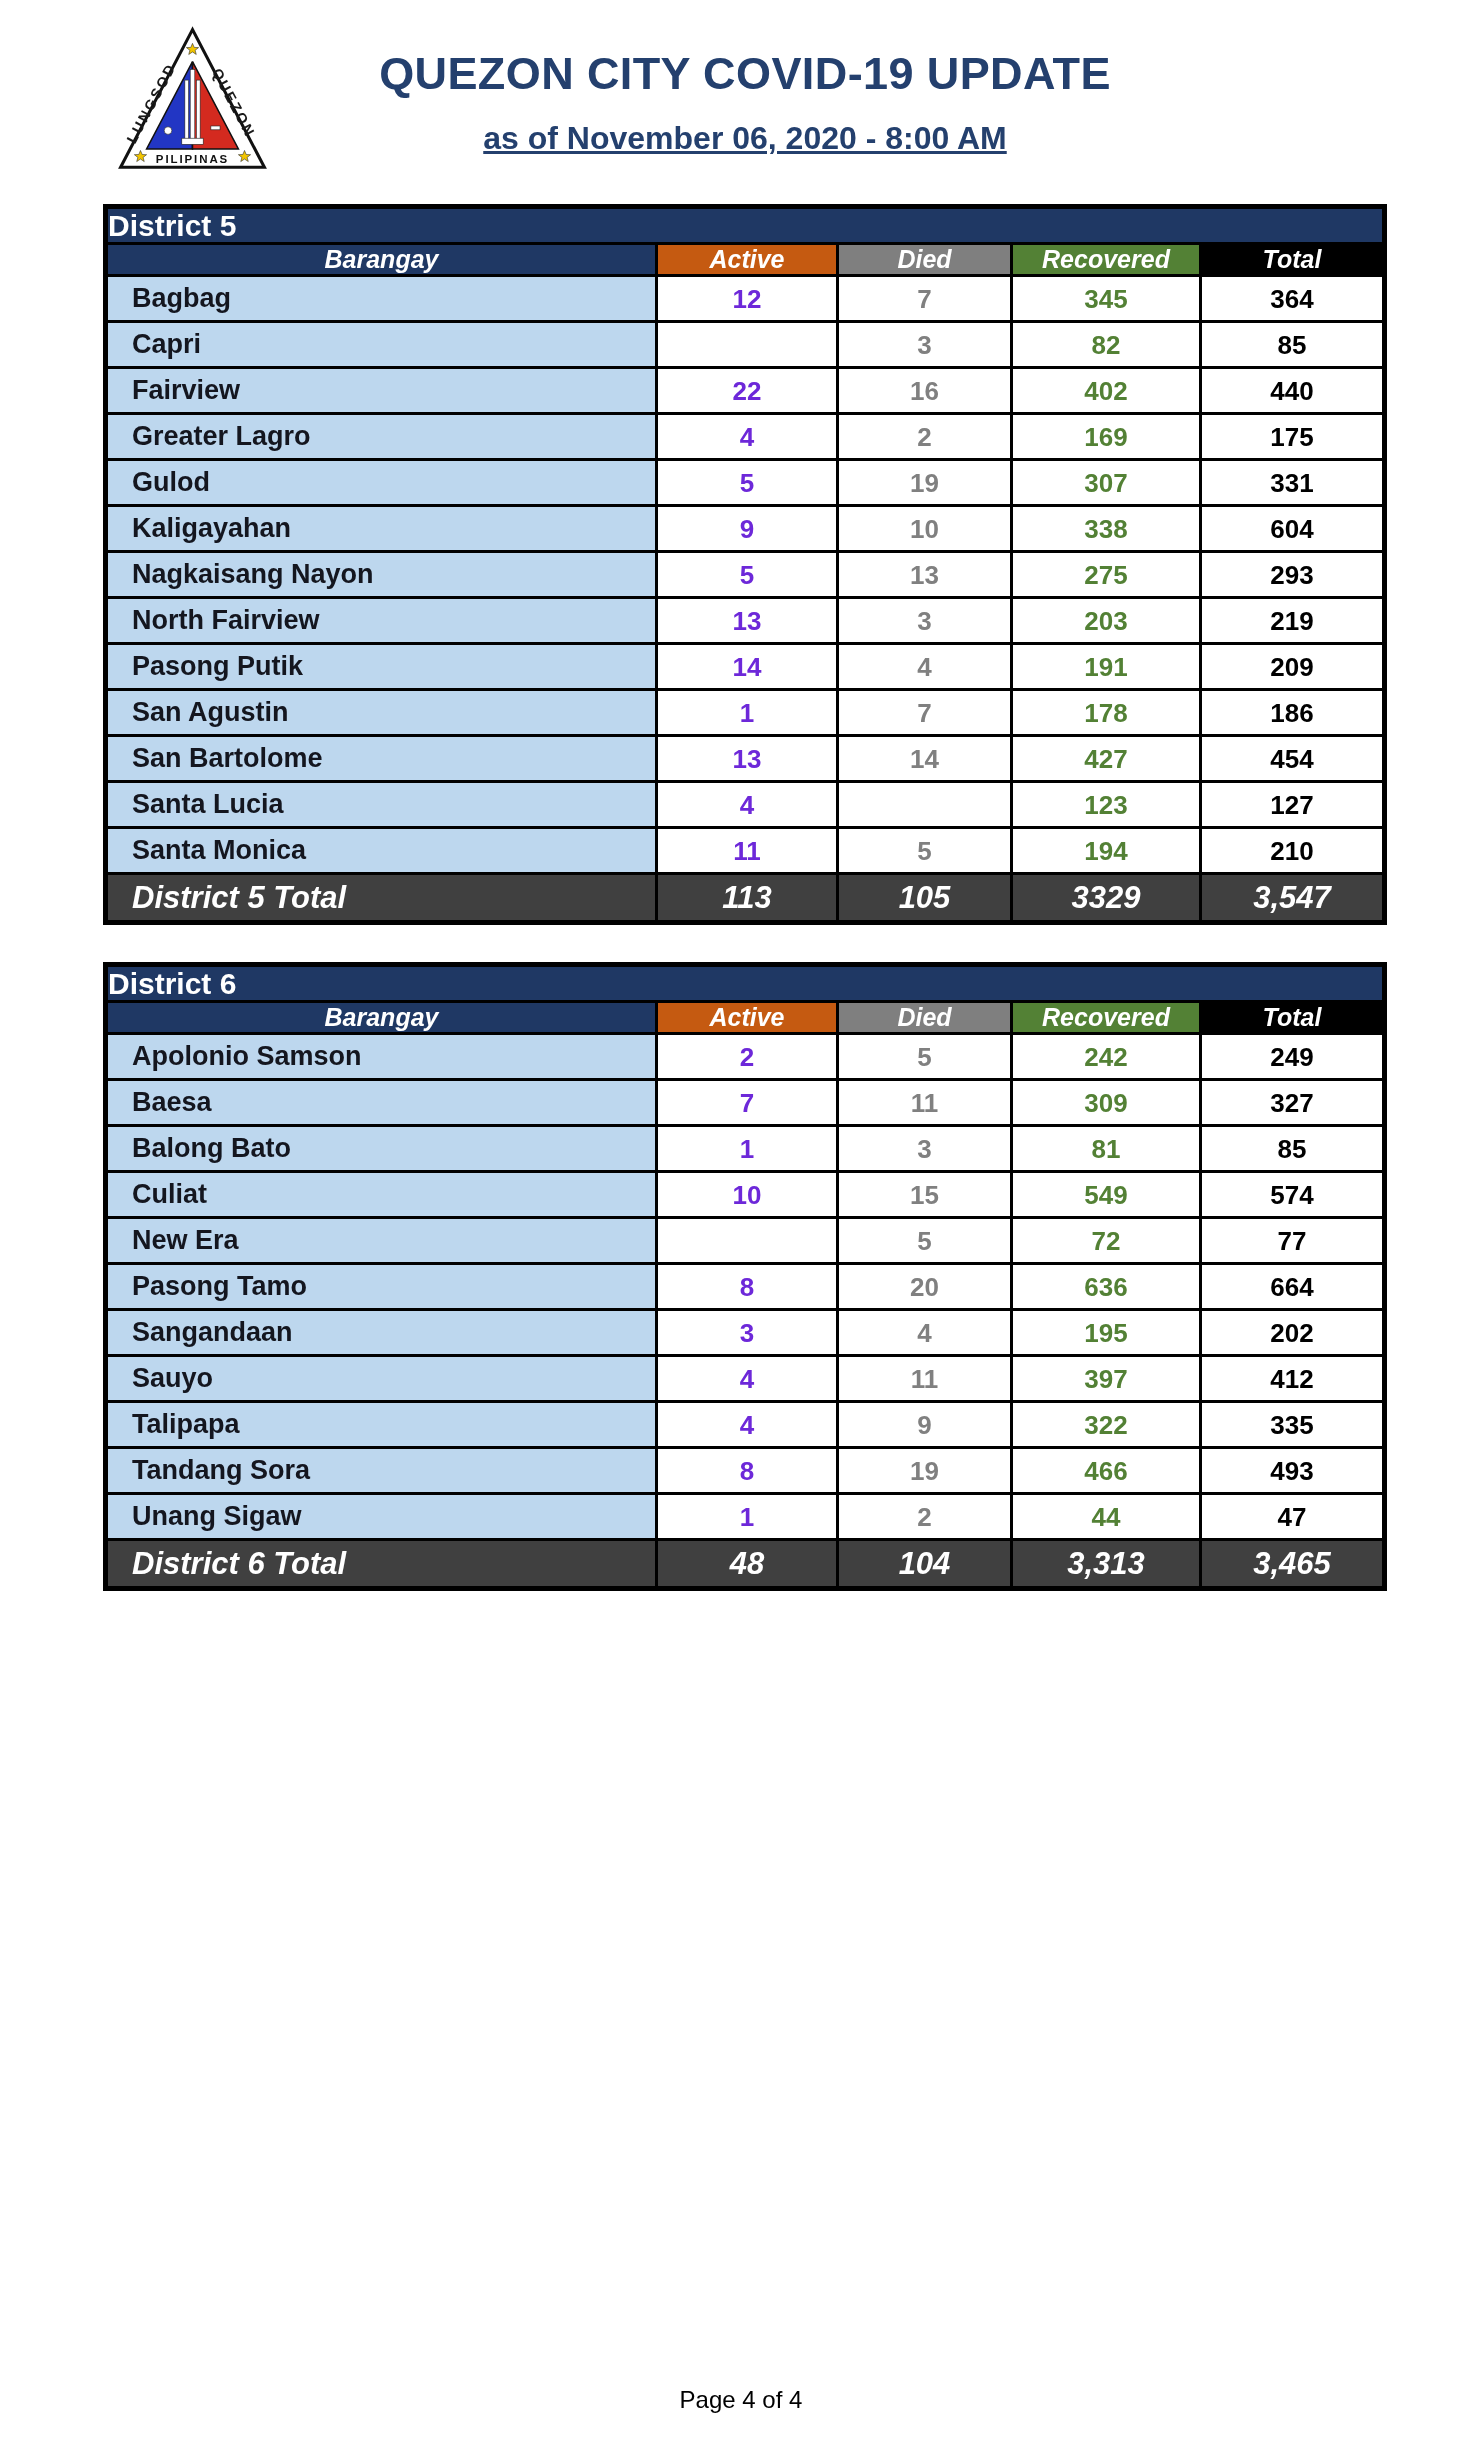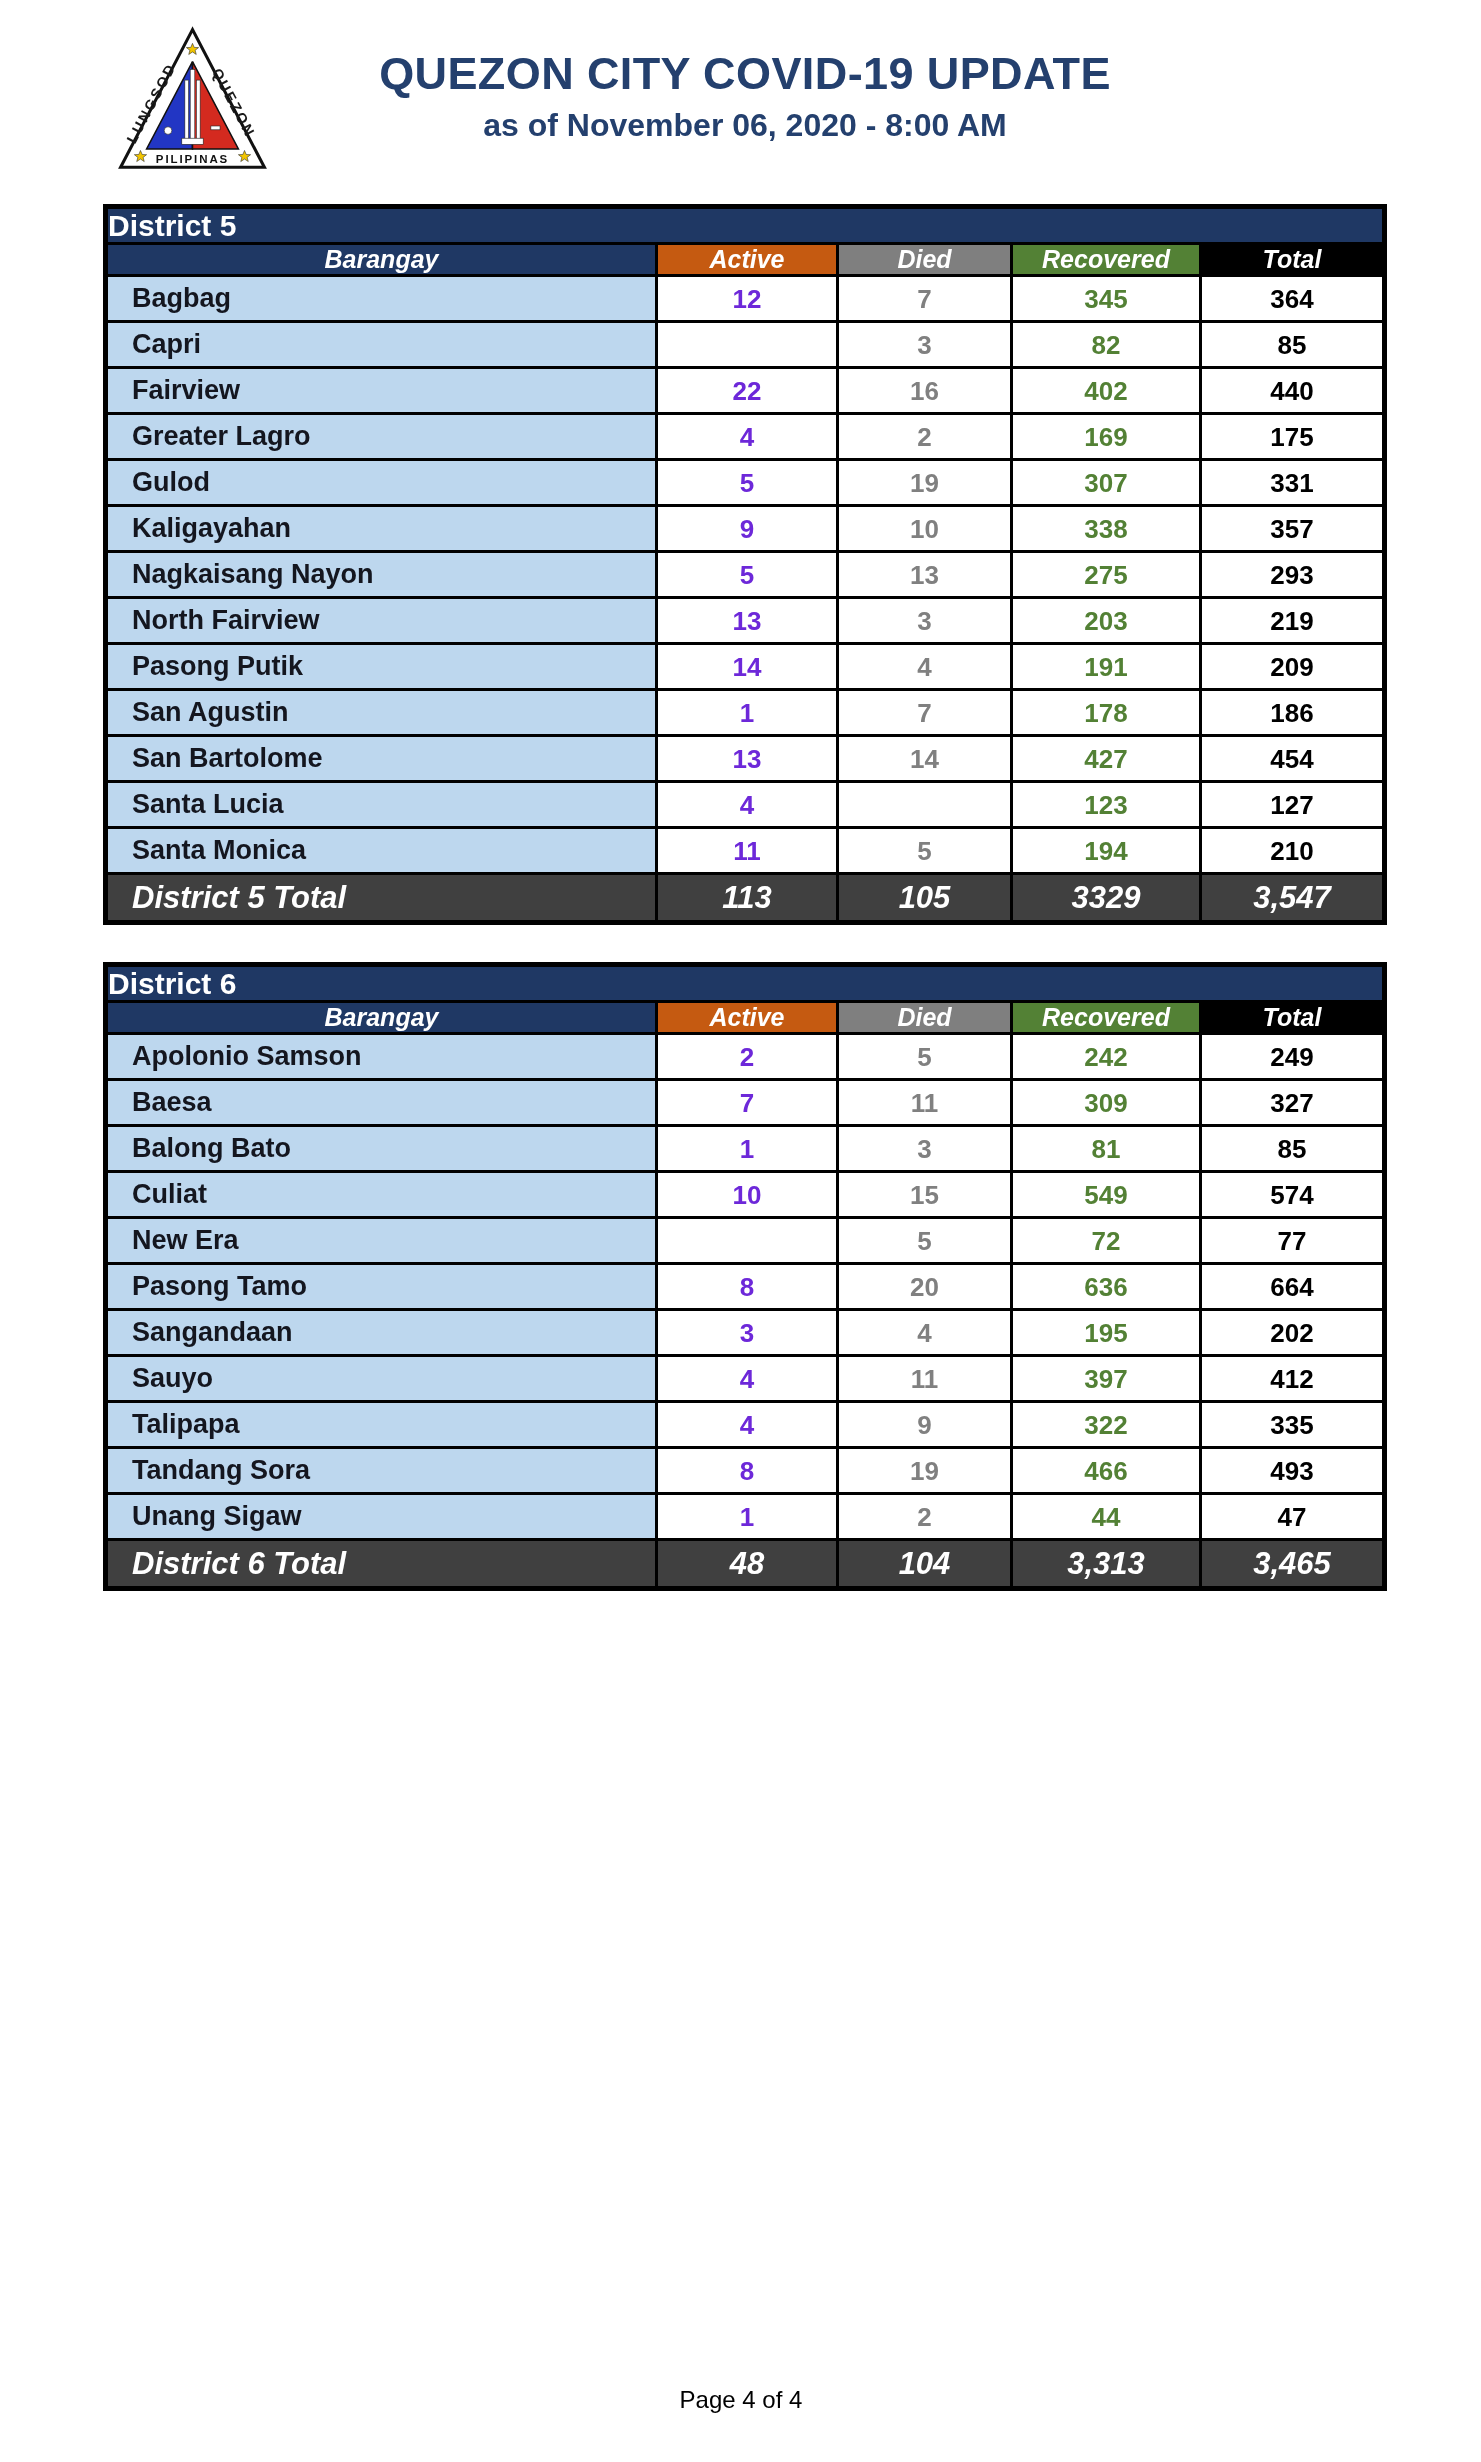--- a/index.html
+++ b/index.html
@@ -9,21 +9,21 @@
     font-family:"Liberation Sans", sans-serif;
   }
   
   .page-header { position:relative; height:204px; }
   .logo-box { position:absolute; left:116px; top:21px; width:153px; height:161px; }
   .titles { position:absolute; left:8px; right:0; top:48px; text-align:center; }
   .main-title {
     margin:0; font-size:45px; font-weight:bold; color:#24406E; letter-spacing:0.4px;
   }
   .sub-title {
-    margin:7px 0 0 0; font-size:32px; font-weight:bold; color:#24406E;
+    margin:20px 0 0 0; font-size:32px; font-weight:bold; color:#24406E;text-decoration:underline;
   }
   
   .district-section { margin-left:103px; width:1390px; }
   .district-section.second { margin-top:37px; }
   table.qc-table {
     width:1279px; border-collapse:collapse; table-layout:fixed;
     border:5.6px solid #000;
   }
   table.qc-table th, table.qc-table td {
     border:3.2px solid #000; padding:0; line-height:1; vertical-align:middle;
@@ -150,21 +150,21 @@
           <td class="num act">5</td>
           <td class="num died">19</td>
           <td class="num rec">307</td>
           <td class="num tot">331</td>
         </tr>
         <tr>
           <td class="name">Kaligayahan</td>
           <td class="num act">9</td>
           <td class="num died">10</td>
           <td class="num rec">338</td>
-          <td class="num tot">357</td>
+          <td class="num tot">604</td>
         </tr>
         <tr>
           <td class="name">Nagkaisang Nayon</td>
           <td class="num act">5</td>
           <td class="num died">13</td>
           <td class="num rec">275</td>
           <td class="num tot">293</td>
         </tr>
         <tr>
           <td class="name">North Fairview</td>

